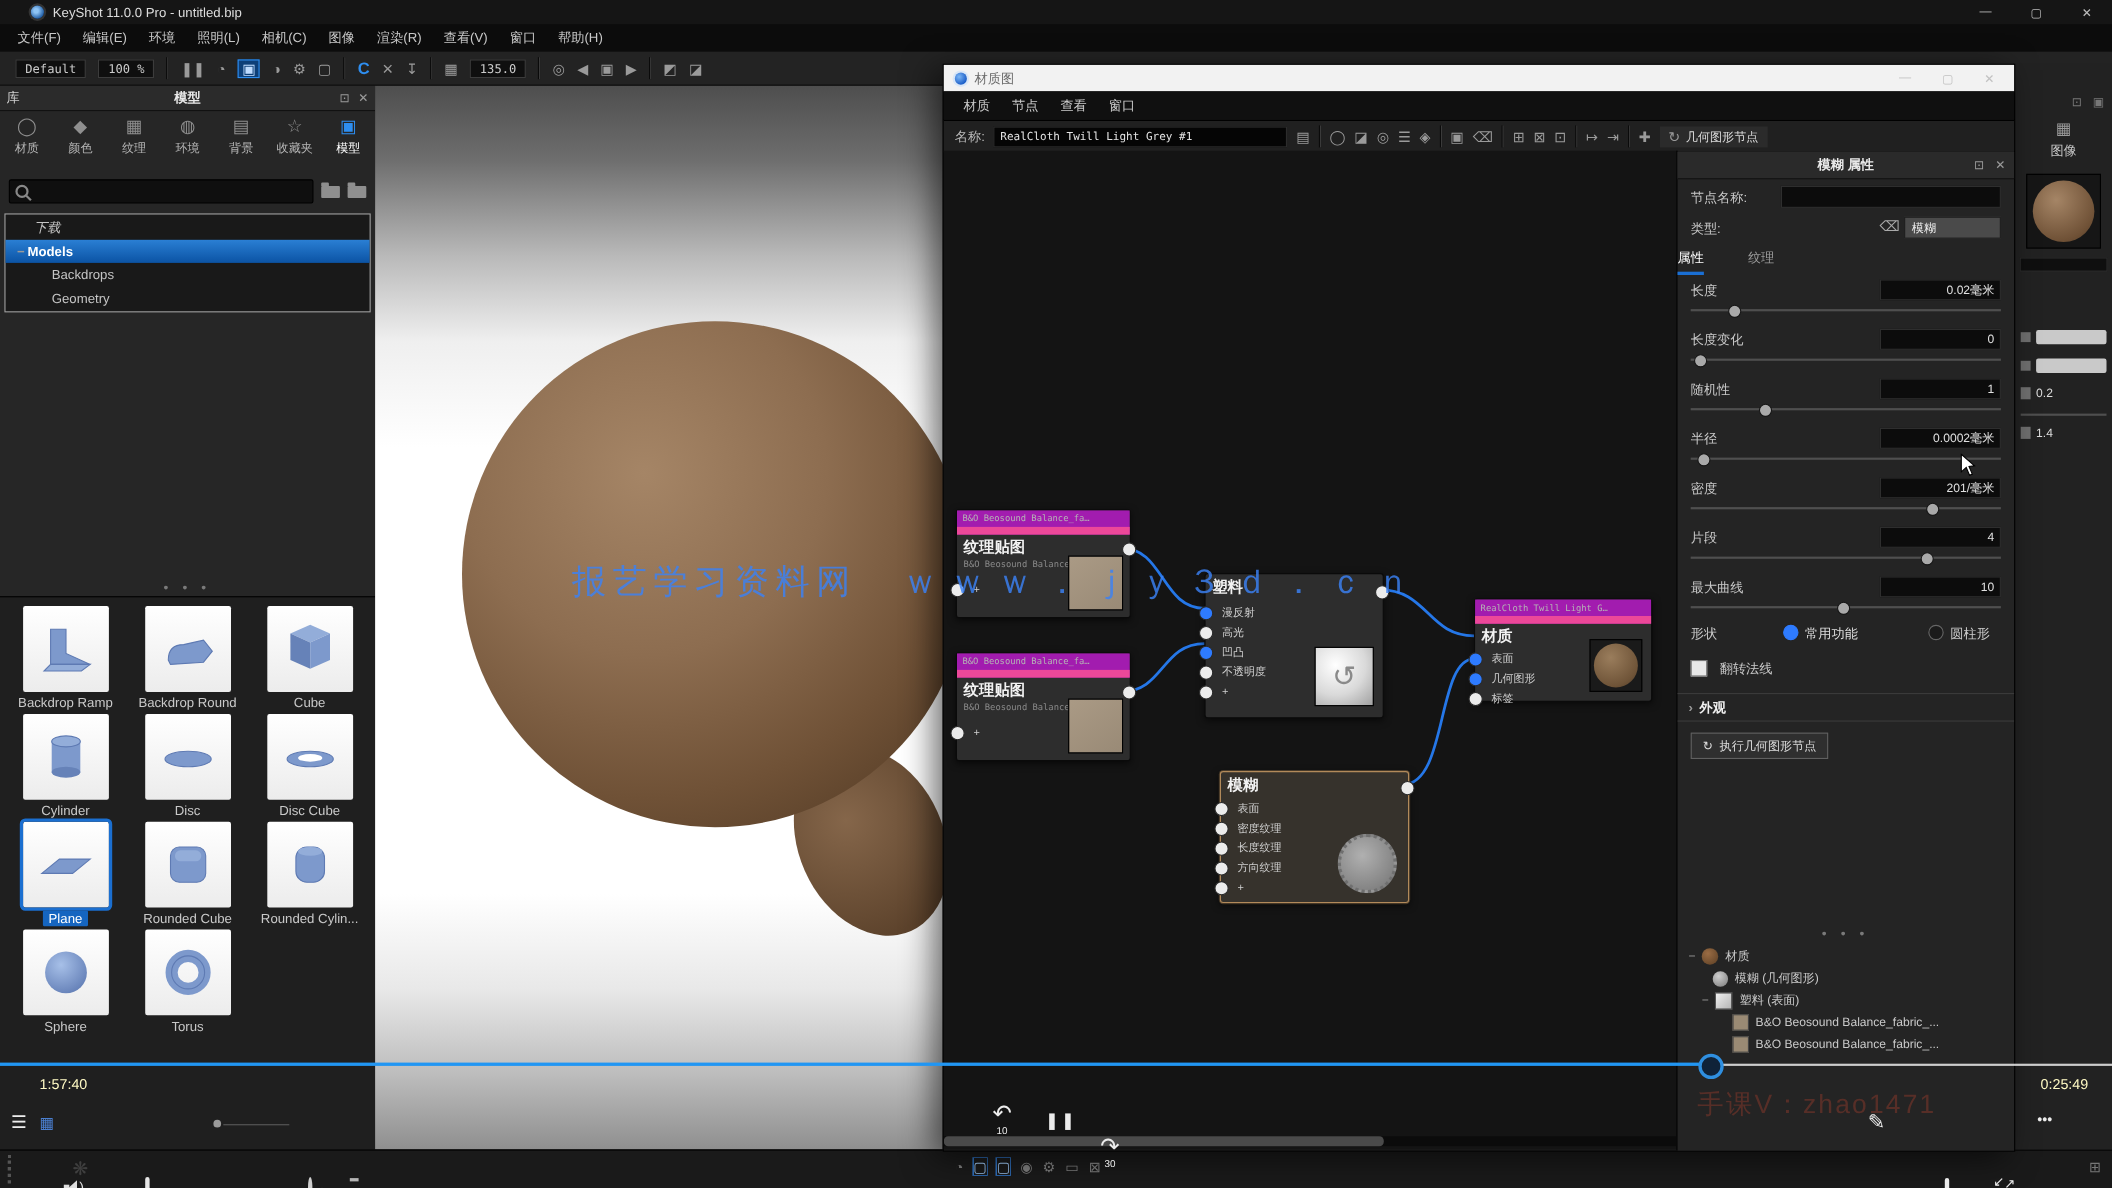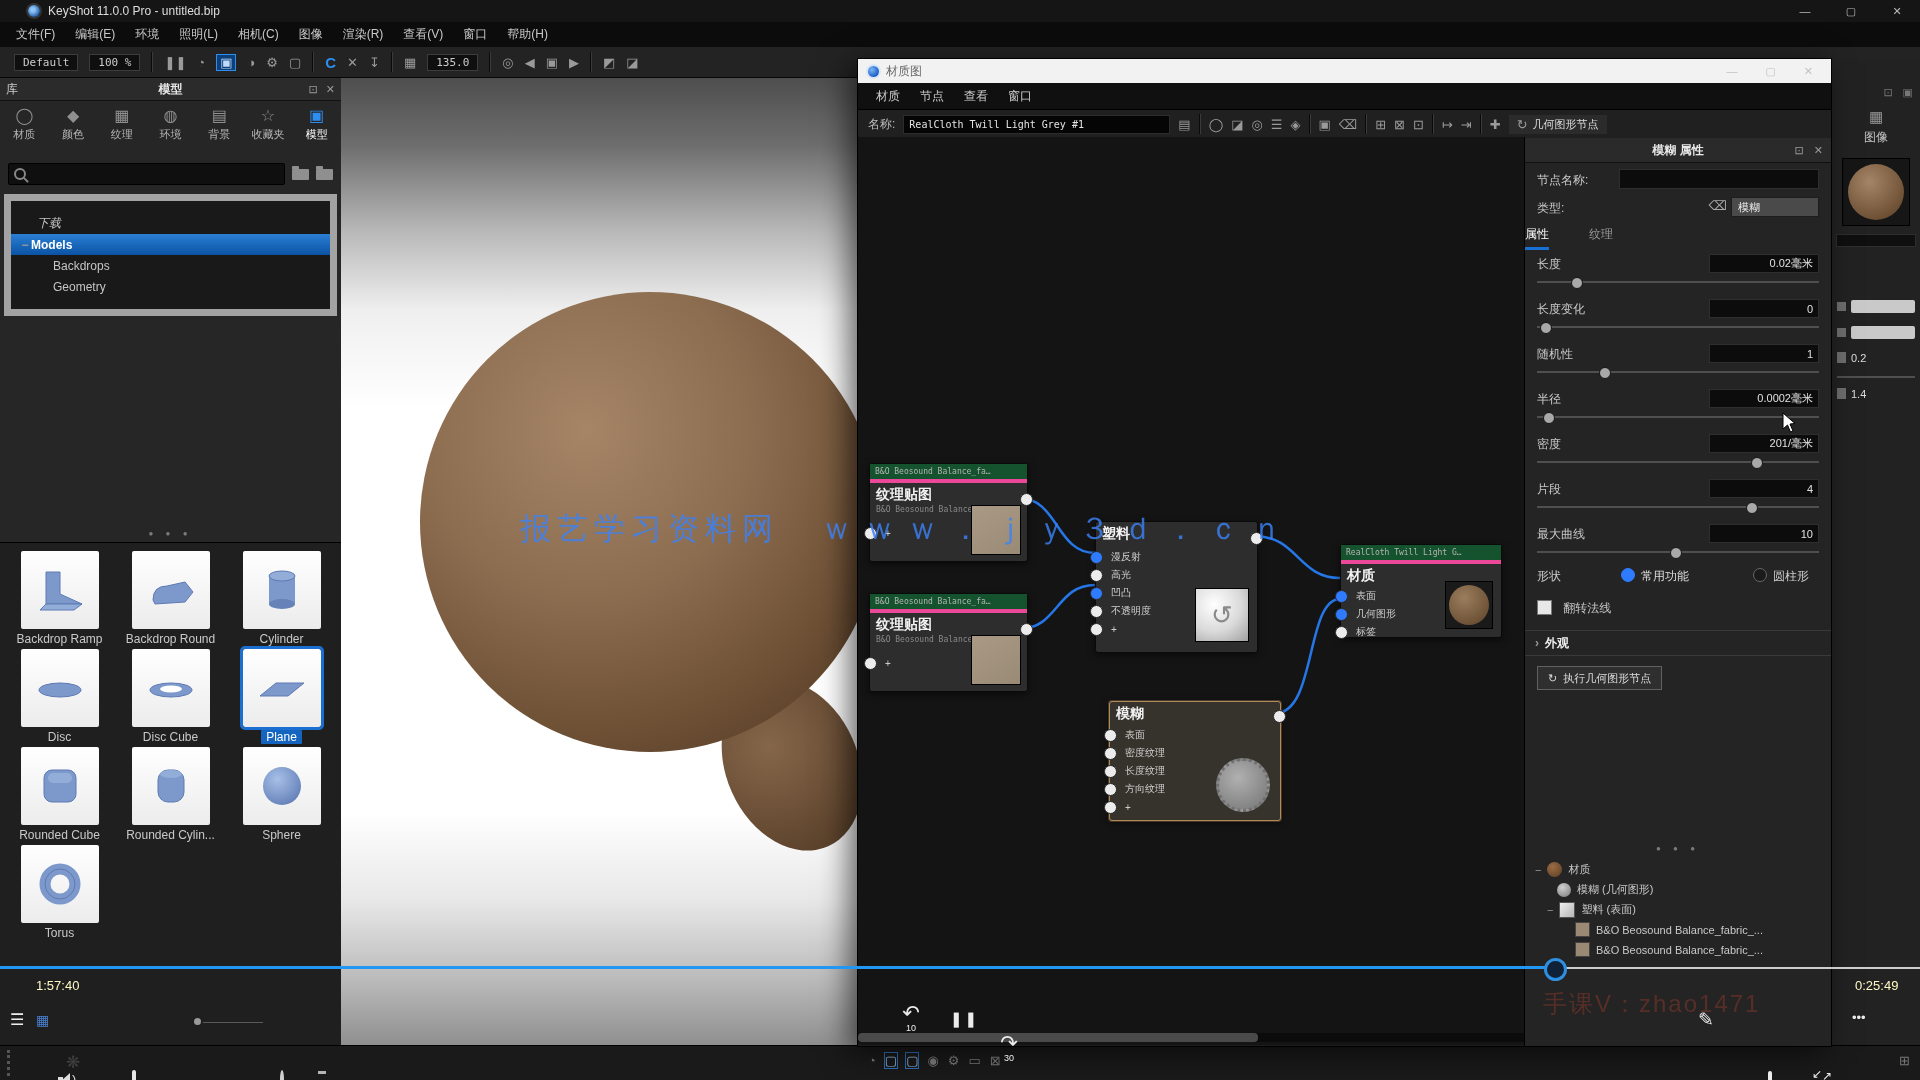--- a/index.html
+++ b/index.html
@@ -31,21 +31,21 @@
   .ltab{flex:1;display:flex;flex-direction:column;align-items:center;gap:3px;padding-top:4px;font-size:11px;color:#b5b5b5}
   .ltab .licon{font-size:16px;color:#8f8f8f;line-height:16px}
   .ltab.active .licon{color:#2e8ef0}
   .ltab.active{color:#fff}
   .lib-search{height:30px;display:flex;align-items:center;padding:0 8px;gap:7px}
   .searchbox{flex:1;height:20px;background:#0f0f0f;border:1px solid #000;border-radius:2px;display:flex;align-items:center;padding:0 5px}
   .mag{width:8px;height:8px;border:2px solid #888;border-radius:50%;position:relative}
   .mag::after{content:"";position:absolute;width:6px;height:2px;background:#888;transform:rotate(45deg);left:7px;top:9px}
   .folder{width:17px;height:11px;background:#8f8f8f;position:relative;border-radius:1px}
   .folder::before{content:"";position:absolute;top:-3px;left:0;width:7px;height:3px;background:#8f8f8f;border-radius:1px 1px 0 0}
-  .lib-tree{margin:5px 4px;background:#191919;border:7px solid #a3a3a3;padding:12px 0}
+  .lib-tree{margin:5px 4px;background:#191919;border:1px solid #a3a3a3;padding:2px 0}
   .trow{height:21px;display:flex;align-items:center;color:#c5c5c5}
   .trow .exp{width:12px;text-align:center;color:#9a9a9a}
   .trow.sel{background:linear-gradient(#2a7fd4,#0b53a4);color:#fff;font-weight:bold}
   .lib-dots{position:absolute;top:451px;left:0;right:0;text-align:center;color:#7a7a7a;font-size:8px;letter-spacing:5px}
   .lib-grid{position:absolute;top:464px;left:0;right:0;bottom:0;background:#1f1f1f;border-top:1px solid #000;
             display:grid;grid-template-columns:repeat(3,1fr);align-content:start;row-gap:3px;padding:8px 4px}
   .cell{display:flex;flex-direction:column;align-items:center}
   .thumb{width:78px;height:78px;background:linear-gradient(#ffffff,#ececec);border-radius:2px;
          display:flex;align-items:center;justify-content:center}
   .clabel{margin-top:3px;font-size:12px;color:#c9c9c9;max-width:104px;white-space:nowrap;overflow:hidden;text-overflow:ellipsis}
@@ -74,22 +74,22 @@
             font-family:"DejaVu Sans Mono",monospace;font-size:10px;display:flex;align-items:center;padding:0 5px}
   .gicon{font-size:13px;color:#9a9a9a}
   .geo-btn{display:flex;align-items:center;gap:5px;background:#2b2b2b;border:1px solid #5a5a5a;color:#ddd;
            height:19px;padding:0 8px;font-size:11px}
   .gw-canvas{position:absolute;left:0;top:78px;width:666px;height:908px;background:#141414;border-right:1px solid #000;overflow:hidden}
   .hscroll{position:absolute;left:0;bottom:3px;height:9px;width:100%;background:#0b0b0b}
   .hthumb{width:60%;height:100%;background:#4a4a4a;border-radius:4px}
   .edges{position:absolute;left:0;top:0;z-index:1}
   .node{position:absolute;background:#2d2d2d;border:1px solid #0a0a0a;border-radius:3px;box-shadow:0 2px 7px rgba(0,0,0,.55);z-index:2}
   .node.sel{border:1px solid #b28a5a;background:#36322c;box-shadow:0 0 0 1px rgba(178,138,90,.35),0 2px 7px rgba(0,0,0,.55)}
-  .nheader{font-family:"DejaVu Sans Mono",monospace;font-size:8px;color:#b5b5b5;background:#14532d;
-           padding:3px 5px;border-bottom:4px solid #ec4899;white-space:nowrap;overflow:hidden}
+  .nheader{font-family:"DejaVu Sans Mono",monospace;font-size:8px;color:#b5b5b5;background:#a21caf;
+           padding:3px 5px;border-bottom:7px solid #ec4899;white-space:nowrap;overflow:hidden}
   .ntitle{font-size:14px;font-weight:bold;color:#f2f2f2;padding:3px 6px 1px}
   .nsub{font-family:"DejaVu Sans Mono",monospace;font-size:8px;color:#8a8a8a;padding:0 6px 2px;white-space:nowrap;overflow:hidden}
   .nport{position:relative;height:18px;display:flex;align-items:center;padding-left:15px;font-size:10px;color:#cfcfcf}
   .pdot,.odot{position:absolute;width:11px;height:11px;border-radius:50%;background:#ececec;border:1px solid #2a2a2a}
   .pdot{left:-6px}
   .pdot.blue{background:#2e7bff}
   .odot{right:-6px}
   .nthumb{position:absolute;border:1px solid #000}
   .nthumb.tex{background:linear-gradient(145deg,#aa9a85,#998a76)}
   .nthumb.shader{background:radial-gradient(circle at 35% 30%,#ffffff,#d9d9d9 55%,#a0a0a0);display:flex;align-items:center;justify-content:center;color:#8a8a8a;font-size:26px}
@@ -316,20 +316,30 @@
         <div class="thumb">
           <svg width="60" height="60">
               <path d="M12 40 Q12 26 26 26 L44 22 52 32 44 42 14 44 Z" fill="#7d99cc" stroke="#5e7ab3"></path>
             </svg>
         </div>
         <div class="clabel">Backdrop Round</div>
       </div>
       <div class="cell">
         <div class="thumb">
           <svg width="60" height="60">
+              <polygon points="30,8 48,16 30,24 12,16" fill="#93add9"></polygon>
+              <polygon points="12,16 30,24 30,48 12,40" fill="#6682b8"></polygon>
+              <polygon points="48,16 30,24 30,48 48,40" fill="#7d99cc"></polygon>
+            </svg>
+        </div>
+        <div class="clabel">Cube</div>
+      </div>
+      <div class="cell">
+        <div class="thumb">
+          <svg width="60" height="60">
               <rect x="17" y="16" width="26" height="28" fill="#7d99cc"></rect>
               <ellipse cx="30" cy="44" rx="13" ry="5" fill="#6682b8"></ellipse>
               <ellipse cx="30" cy="16" rx="13" ry="5" fill="#93add9" stroke="#5e7ab3"></ellipse>
             </svg>
         </div>
         <div class="clabel">Cylinder</div>
       </div>
       <div class="cell">
         <div class="thumb">
           <svg width="60" height="60">

